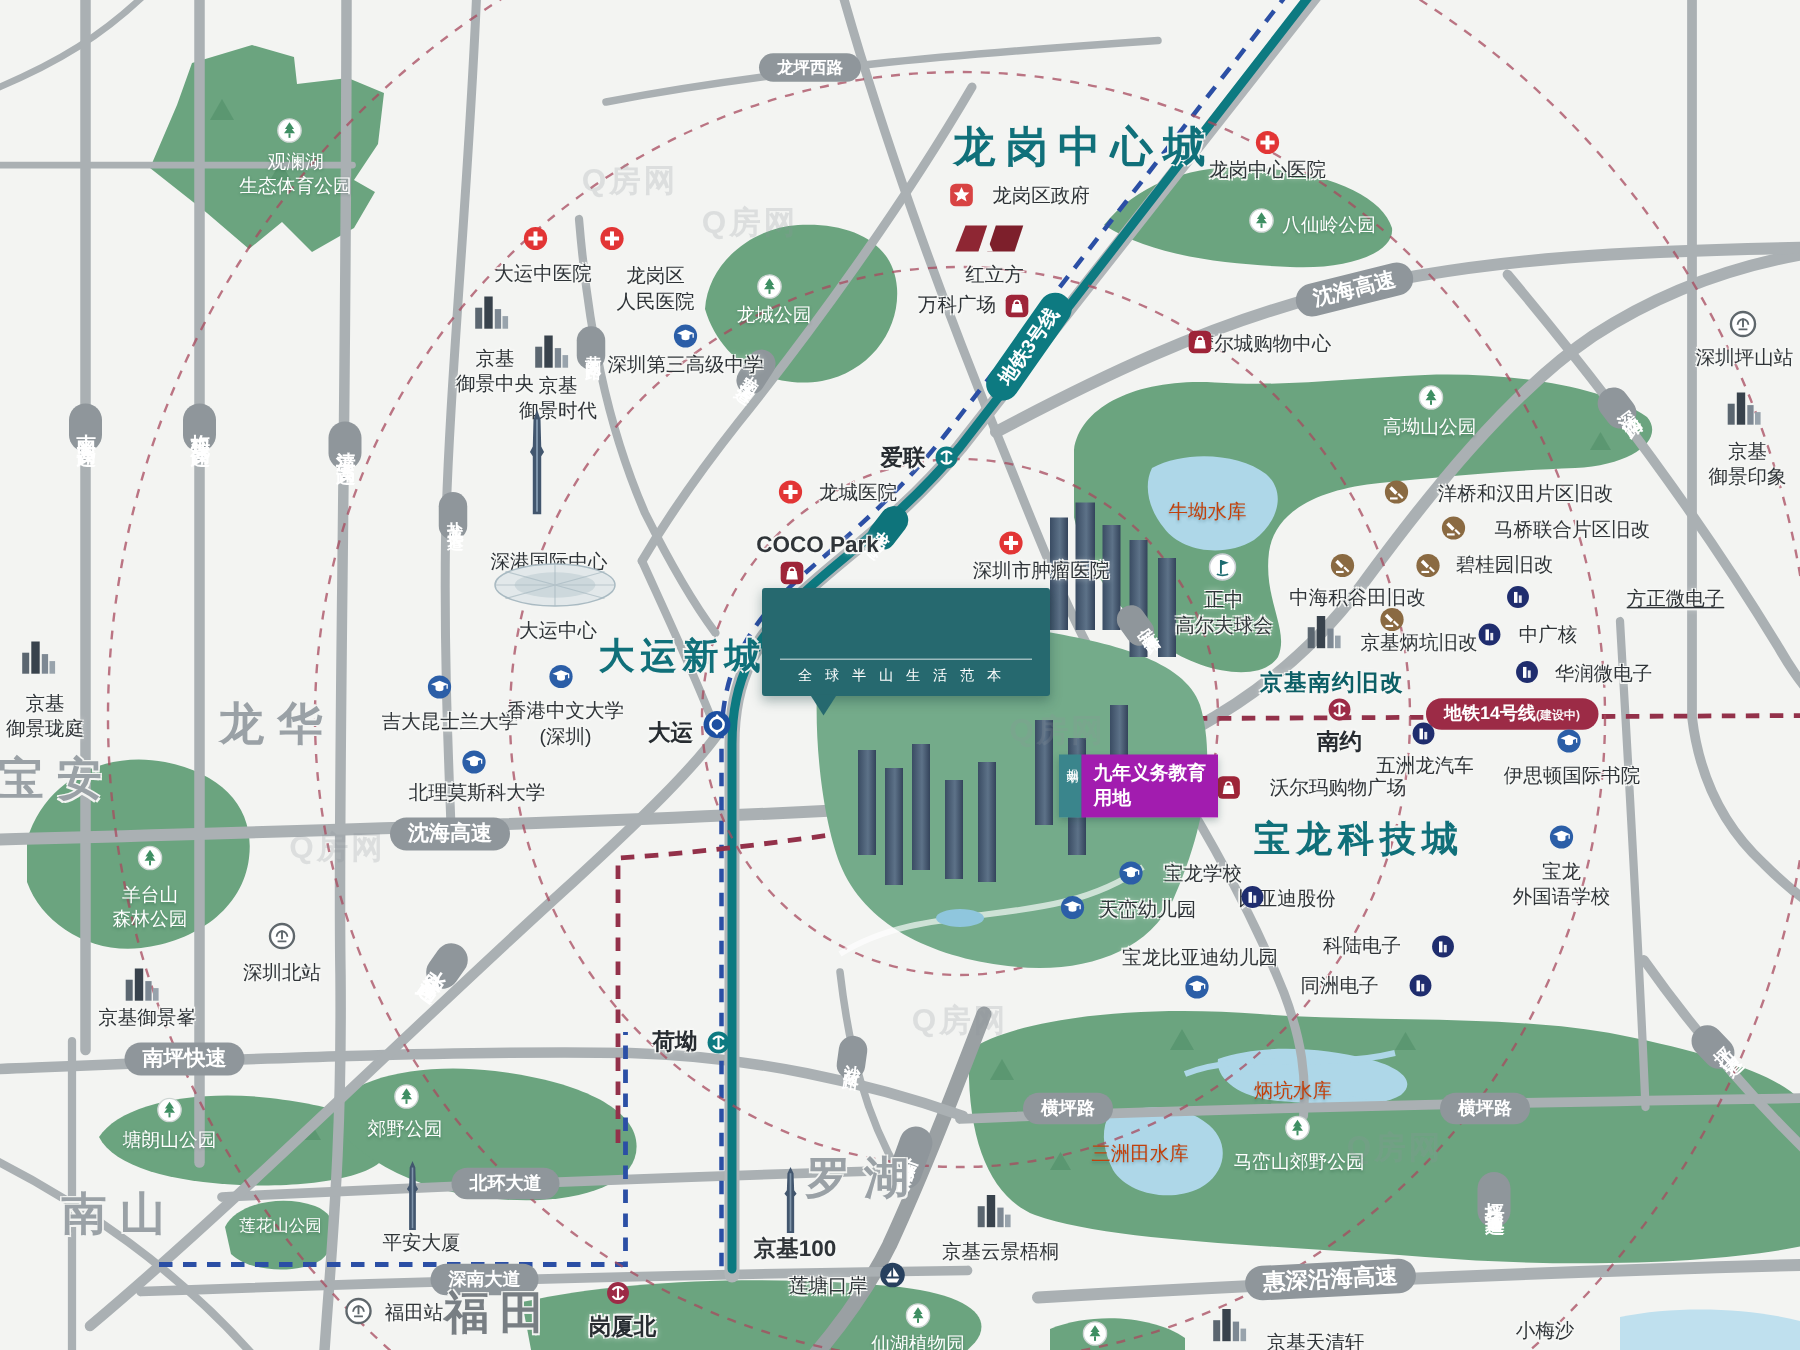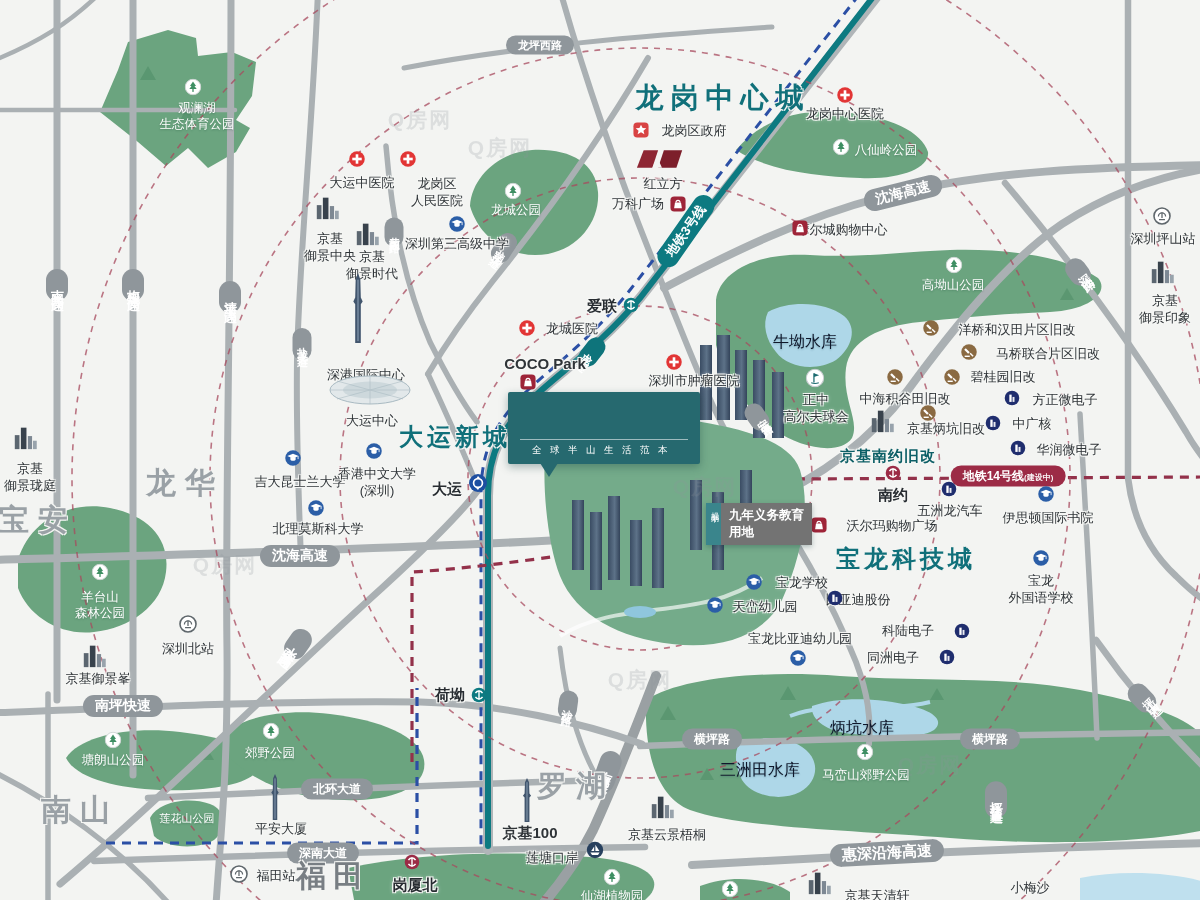--- a/index.html
+++ b/index.html
@@ -5,21 +5,21 @@
   html,body{margin:0;padding:0;}
   body{width:1200px;height:900px;overflow:hidden;background:#f3f4f2;
        font-family:"Liberation Sans","DejaVu Sans",sans-serif;}
   #map{position:relative;width:1200px;height:900px;overflow:hidden;background:#f3f4f2;}
   #base{position:absolute;left:0;top:0;}
   
   .lbl{position:absolute;transform:translate(-50%,-50%);font-size:13px;color:#2f3438;
        white-space:nowrap;text-align:center;line-height:1.3;z-index:30;
        text-shadow:-1px -1px 0 #f6f7f5,1px -1px 0 #f6f7f5,-1px 1px 0 #f6f7f5,1px 1px 0 #f6f7f5,0 0 4px #f6f7f5;}
   .lbl.on-green{color:#fff;font-size:12.5px;text-shadow:0 1px 2px rgba(20,70,45,.35);}
-  .lbl.on-water{color:#0f172a;font-size:16px;text-shadow:0 1px 2px rgba(20,70,90,.3);}
+  .lbl.on-water{color:#c2410c;font-size:13px;text-shadow:0 1px 2px rgba(20,70,90,.3);}
   .lbl.stn{font-weight:bold;font-size:15px;color:#272c31;}
   .lbl.latin{font-weight:bold;font-size:15px;}
   .lbl.teal-bold{font-weight:bold;font-size:15px;color:#0c5f66;letter-spacing:1px;}
   .lbl.small{font-size:11px;}
   .area{position:absolute;transform:translate(-50%,-50%);font-weight:bold;white-space:nowrap;z-index:28;
         text-shadow:-1px -1px 0 #f3f4f2,1px -1px 0 #f3f4f2,-1px 1px 0 #f3f4f2,1px 1px 0 #f3f4f2;}
   .area.city{font-size:30px;color:#9aa1a6;letter-spacing:9px;}
   .area.city-dark{font-size:30px;color:#787e83;letter-spacing:7px;}
   .area.district{font-size:28px;color:#10707a;letter-spacing:7px;}
   .area.district-sm{font-size:24px;color:#10707a;letter-spacing:4px;}
@@ -44,21 +44,21 @@
           border-right:9px solid transparent;border-top:14px solid #26696f;}
   .banner-main{display:flex;align-items:center;padding:7px 0 0 14px;}
   .logo-prefix{writing-mode:vertical-rl;color:#fff;font-size:13px;font-weight:bold;letter-spacing:2px;
           margin-right:5px;margin-top:3px;}
   .logo-name{color:#fff;font-size:33px;font-weight:bold;letter-spacing:1px;font-family:"Liberation Serif","DejaVu Serif",serif;}
   .tagline{position:absolute;left:12px;right:12px;bottom:7px;border-top:1px solid rgba(255,255,255,.55);
           color:#fff;font-size:9.5px;letter-spacing:8.5px;text-align:center;padding-top:4px;white-space:nowrap;overflow:hidden;}
   
   #edu{position:absolute;left:706px;top:503px;display:flex;z-index:40;box-shadow:0 2px 5px rgba(20,60,60,.3);}
   #edu .tag{writing-mode:vertical-rl;background:#3a858c;color:#fff;font-size:8px;padding:3px 2px;letter-spacing:1px;}
-  #edu .box{background:#737373;color:#fff;font-weight:bold;font-size:12.5px;line-height:1.35;padding:4px 8px;white-space:nowrap;}
+  #edu .box{background:#a21caf;color:#fff;font-weight:bold;font-size:12.5px;line-height:1.35;padding:4px 8px;white-space:nowrap;}
   
   .wm{position:absolute;transform:translate(-50%,-50%);color:#8d959b;opacity:.22;font-size:21px;
       font-weight:bold;letter-spacing:2px;z-index:50;pointer-events:none;}
 </style>
 </head>
 <body>
 
 <div id="map">
 
   <svg id="base" width="1200" height="900" viewBox="0 0 1200 900">
@@ -474,21 +474,21 @@
         </svg>
       </div>
       <div class="lbl" style="left: 1041px; top: 590px;">宝龙<br>外国语学校</div>
       <div class="icn" style="left: 1012px; top: 398px;">
         <svg width="16" height="16" viewBox="0 0 18 18">
           <circle cx="9" cy="9" r="8.2" fill="#1f2d6e"></circle>
           <rect x="6" y="5.2" width="2.6" height="8.2" fill="#fff"></rect>
           <rect x="9.6" y="7.8" width="2.2" height="5.6" fill="#fff" opacity=".9"></rect>
         </svg>
       </div>
-      <div class="lbl" style="left: 1065px; top: 400px;">方正微电子</div>
+      <div class="lbl" style="left: 1117px; top: 400px; text-decoration: underline;">方正微电子</div>
       <div class="icn" style="left: 993px; top: 423px;">
         <svg width="16" height="16" viewBox="0 0 18 18">
           <circle cx="9" cy="9" r="8.2" fill="#1f2d6e"></circle>
           <rect x="6" y="5.2" width="2.6" height="8.2" fill="#fff"></rect>
           <rect x="9.6" y="7.8" width="2.2" height="5.6" fill="#fff" opacity=".9"></rect>
         </svg>
       </div>
       <div class="lbl" style="left: 1032px; top: 424px;">中广核</div>
       <div class="icn" style="left: 1018px; top: 448px;">
         <svg width="16" height="16" viewBox="0 0 18 18">

